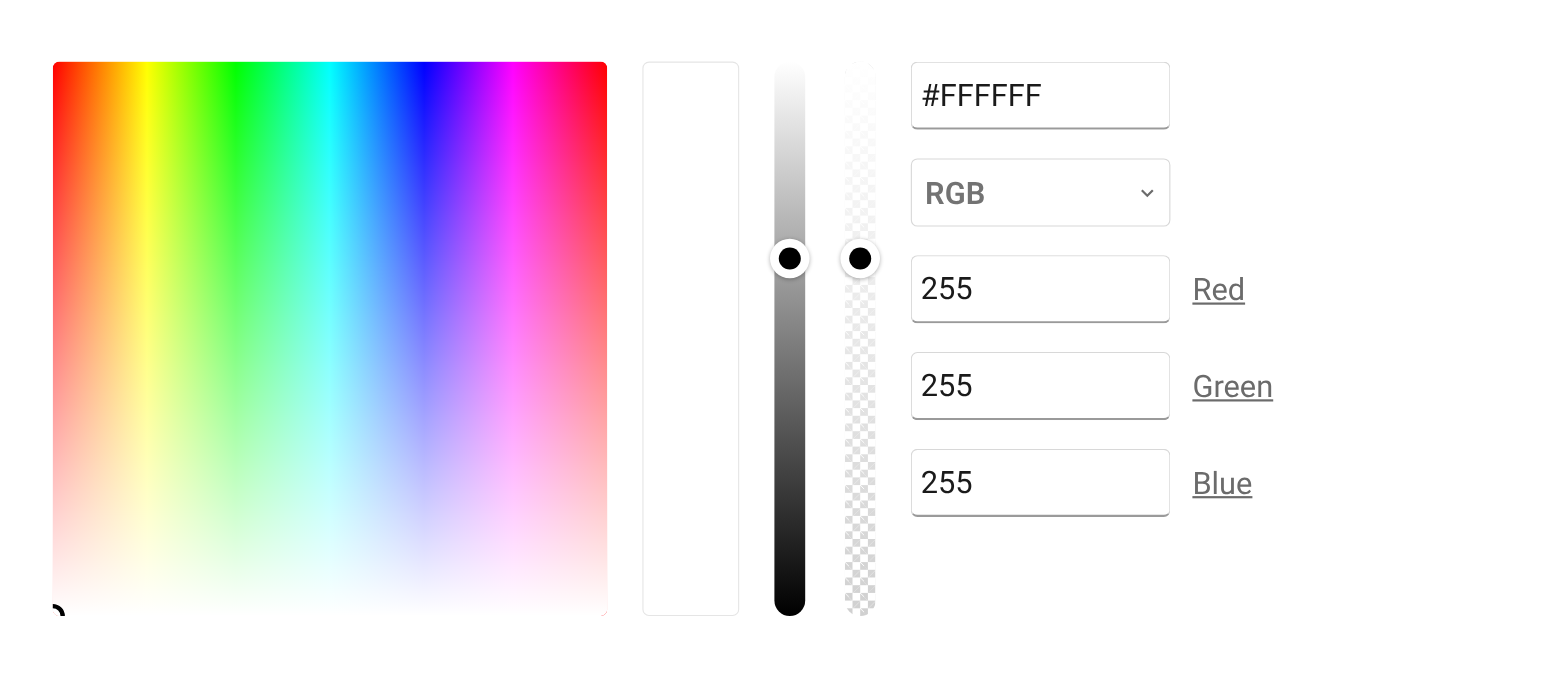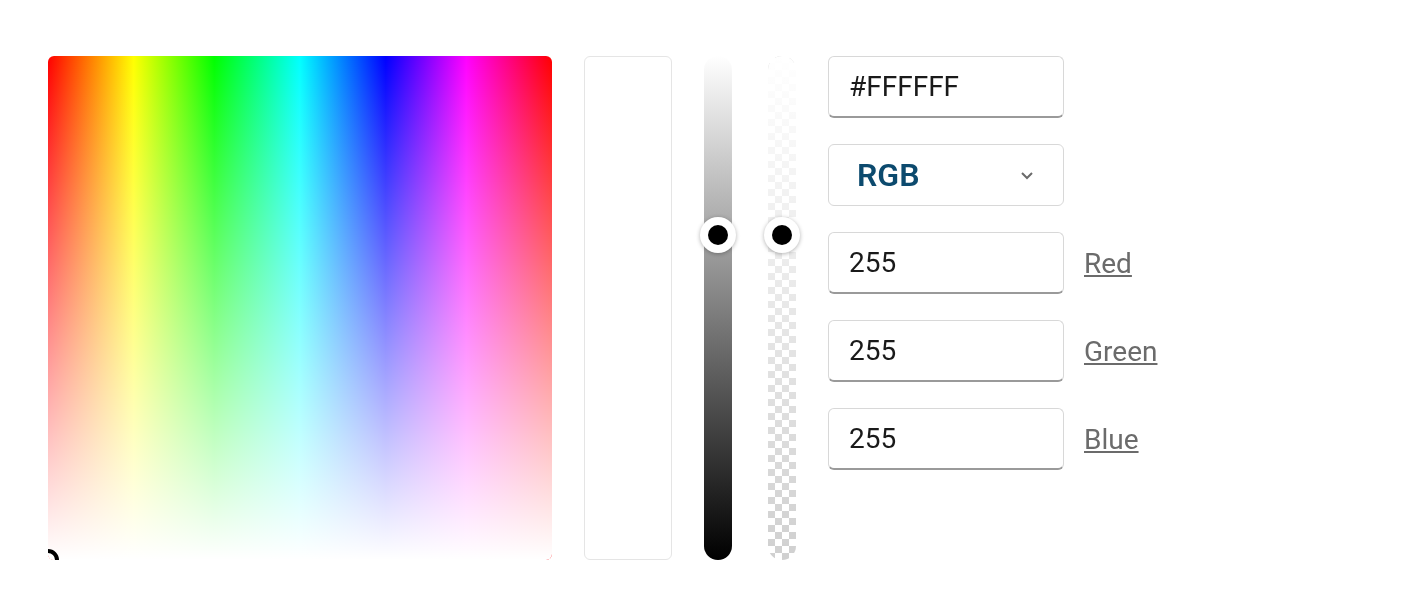--- a/index.html
+++ b/index.html
@@ -122,41 +122,41 @@
       width: 380px;
     }
     .input-row {
       display: flex;
       align-items: center;
       gap: 20px;
     }
     .text-input {
       width: 236px;
       height: 62px;
-      padding: 0 20px;
+      padding: 0 8px;
       font-size: 28px;
       color: #1a1a1a;
       background: #ffffff;
       border: 1px solid #d8d8d8;
       border-bottom: 2px solid #9a9a9a;
       border-radius: 6px;
       outline: none;
       font-family: inherit;
     }
     .select-wrapper {
       position: relative;
       width: 236px;
     }
     .select-input {
       width: 100%;
       height: 62px;
-      padding: 0 28px;
-      font-size: 32px;
+      padding: 0 12px;
+      font-size: 28px;
       font-weight: 600;
-      color: #0c4a6e;
+      color: #737373;
       background: #ffffff;
       border: 1px solid #d8d8d8;
       border-radius: 6px;
       display: flex;
       align-items: center;
       justify-content: space-between;
       cursor: pointer;
     }
     .chevron {
       width: 16px;

